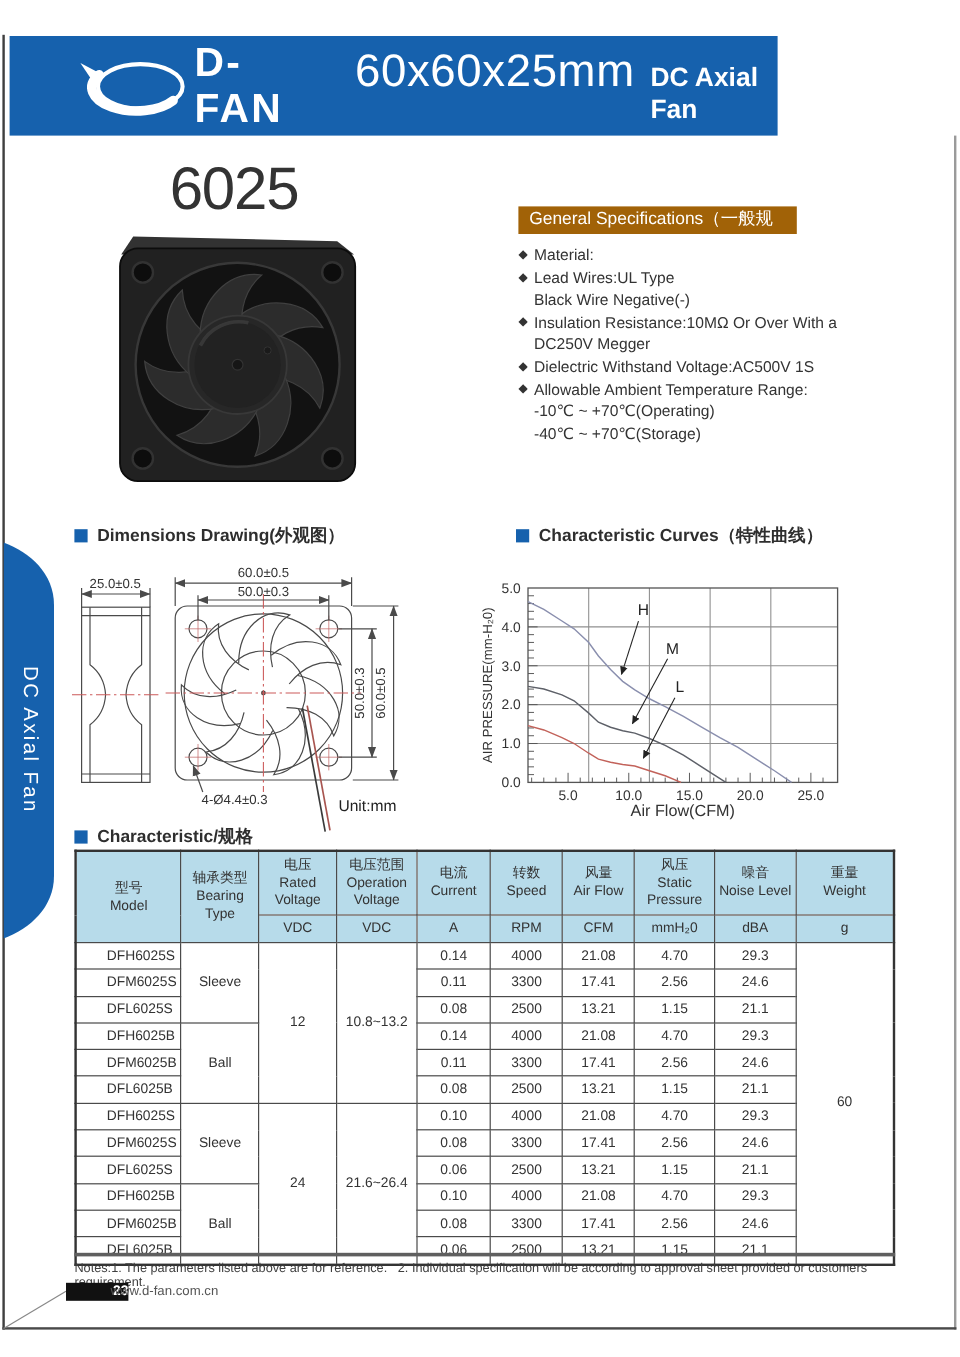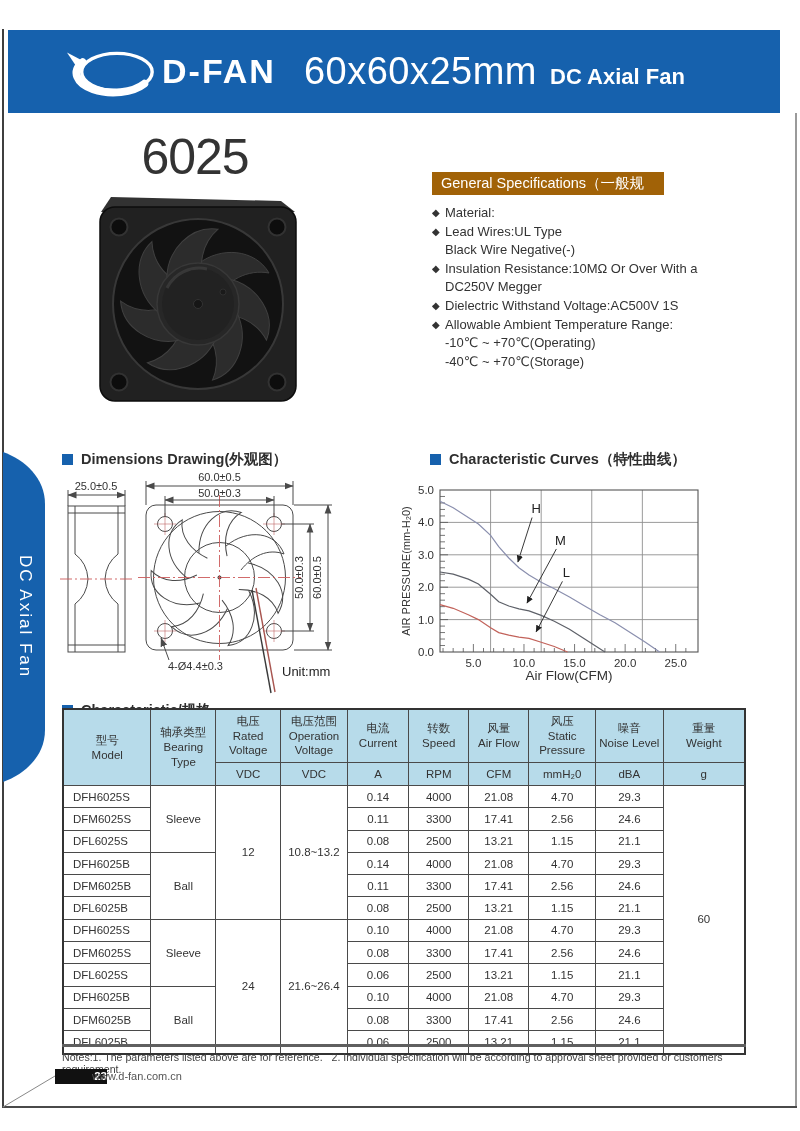--- a/index.html
+++ b/index.html
@@ -6,21 +6,21 @@
   .page{position:relative;width:800px;height:1131px;background:#fff;overflow:hidden;
         font-family:"Liberation Sans","DejaVu Sans",sans-serif;color:#333;}
 
   
   .border-left{position:absolute;left:2px;top:29px;width:2px;height:1079px;background:#3f3f3f;}
   .border-right{position:absolute;left:795px;top:113px;width:2px;height:995px;background:#9a9a9a;}
   .border-bottom{position:absolute;left:2px;top:1106px;width:795px;height:2px;background:#4a4a4a;}
   .corner-deco{position:absolute;left:2px;top:1068px;}
 
   
-  .banner{position:absolute;left:8px;top:30px;width:772px;height:83px;background:#1661ad;
+  .banner{position:absolute;left:8px;top:30px;width:640px;height:83px;background:#1661ad;
           display:flex;align-items:center;color:#fff;}
   .banner .logo{margin-left:58px;flex:none;}
   .brand{font-size:34px;font-weight:bold;letter-spacing:2px;margin-left:2px;}
   .title-wrap{display:flex;align-items:baseline;}
   .size-title{font-size:38px;margin-left:28px;letter-spacing:0.5px;}
   .subtitle{font-size:22px;font-weight:bold;margin-left:13px;}
 
   
   .side-tab{position:absolute;left:3px;top:450px;width:46px;height:334px;}
   .side-tab svg{position:absolute;left:0;top:0;}
@@ -34,21 +34,21 @@
 
   
   .gs-panel{position:absolute;left:432px;top:172px;width:312px;}
   .gs-header{background:#a16207;color:#fff;font-size:14.5px;font-weight:normal;width:232px;height:23px;
              line-height:23px;padding-left:9px;box-sizing:border-box;}
   .gs-list{margin-top:9px;}
   .gs-line{font-size:13px;color:#333;line-height:18.6px;display:flex;}
   .gs-bullet{width:13px;flex:none;font-size:10px;line-height:18.6px;}
 
   
-  .sec-title{position:absolute;display:flex;align-items:center;font-size:14.5px;font-weight:bold;color:#2e2e2e;margin-top:13px;}
+  .sec-title{position:absolute;display:flex;align-items:center;font-size:14.5px;font-weight:bold;color:#2e2e2e;}
   .sec-title .sq{width:11px;height:11px;background:#1661ad;margin-right:8px;flex:none;}
   #dims-title{left:62px;top:437px;}
   #curves-title{left:430px;top:437px;}
   #spec-title{left:62px;top:688px;}
 
   .dims-svg{position:absolute;left:56px;top:462px;}
   .curve-svg{position:absolute;left:398px;top:460px;}
   .dims-svg text{font-size:11px;fill:#333;}
   .dims-svg .unit{font-size:13px;fill:#222;}
   .cl{stroke:#cc5a5a;stroke-width:0.9;stroke-dasharray:12 3 2 3;fill:none;}
@@ -60,21 +60,21 @@
   .curve-svg .ann{font-size:13px;fill:#222;}
 
   
   table.spec{position:absolute;left:62px;top:708px;width:684px;border-collapse:collapse;
              table-layout:fixed;border:2px solid #333;}
   .spec th,.spec td{border:1px solid #4a4a4a;color:#333;text-align:center;padding:0;overflow:hidden;}
   .spec th{background:#b7dbea;font-weight:normal;font-size:11.5px;line-height:1.3;}
   .spec thead tr:first-child th{height:52px;}
   .spec thead tr:nth-child(2) th{height:22px;}
   .spec td{font-size:11.5px;height:21.3px;background:#fff;}
-  .spec td.model{text-align:left;padding-left:9px;}
+  .spec td.model{text-align:left;padding-left:25px;}
 
   
   .rule{position:absolute;left:62px;top:1044px;width:684px;height:3px;background:#5f5f5f;}
   .notes{position:absolute;left:62px;top:1051px;width:710px;font-size:10.6px;color:#3e3e3e;white-space:pre-wrap;}
   .page-badge{position:absolute;left:55px;top:1069px;width:52px;height:15px;background:#111;color:#fff;
               font-size:11.5px;font-weight:bold;text-align:right;line-height:15px;}
   .website{position:absolute;left:92px;top:1070px;font-size:11px;color:#555;}
 </style>
 </head>
 <body>

